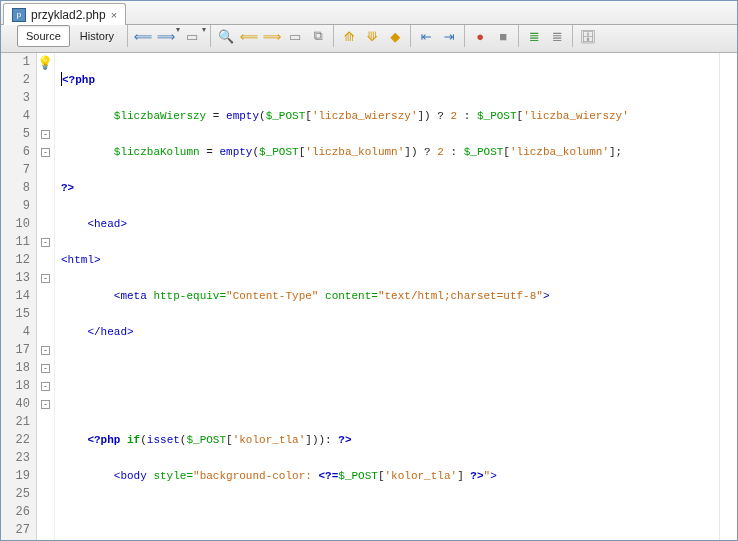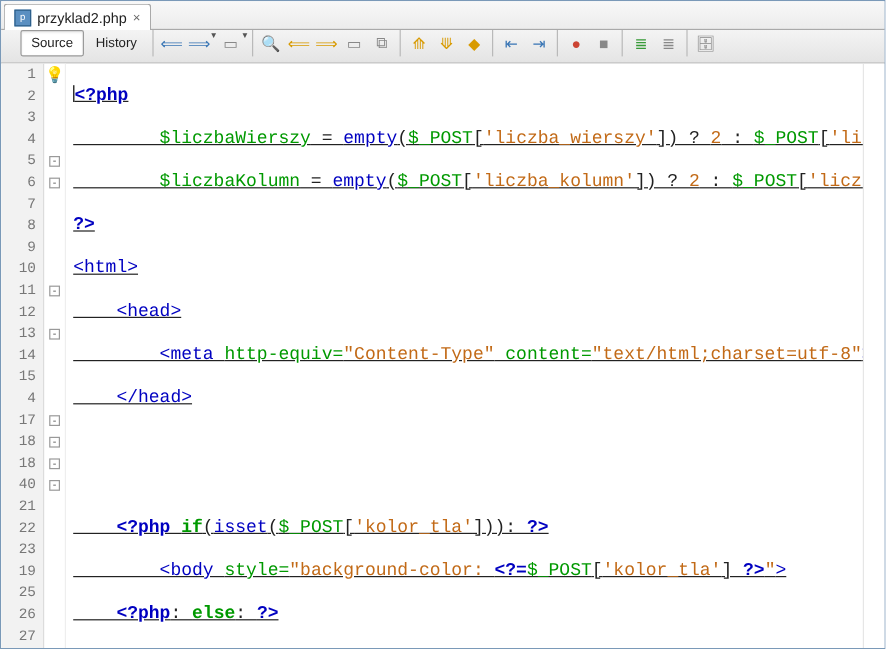--- a/index.html
+++ b/index.html
@@ -16,21 +16,21 @@
   .tbtn.tab-view.active { background:#fff; border:1px solid #9a9a9a; box-shadow:inset 0 1px 2px rgba(0,0,0,.1); }
   .sep { width:1px; height:22px; background:#b9b9b9; margin:0 3px; }
   .dd { font-size:8px; margin-left:-2px; color:#555; }
   .editor { flex:1; display:flex; overflow:hidden; background:#fff; }
   .gutter { width:36px; background:#f2f2f2; border-right:1px solid #d6d6d6; }
   .gutter .ln { height:18px; display:flex; align-items:center; justify-content:flex-end; padding-right:6px; color:#777; font-family: "Consolas","Courier New",monospace; font-size:12px; }
   .marks { width:18px; background:#fff; border-right:1px solid #eee; }
   .marks .mk { height:18px; display:flex; align-items:center; justify-content:center; font-size:10px; color:#888; }
   .bulb { color:#d9a400; font-size:13px; }
   .fold { width:9px; height:9px; border:1px solid #999; display:flex; align-items:center; justify-content:center; font-size:9px; line-height:1; color:#555; background:#fff;}
-  .code { flex:1; font-family:"Consolas","Courier New",monospace; font-size:15px; line-height:18px; white-space:pre; padding-left:6px; overflow:hidden; position:relative;text-decoration:underline; }
+  .code { flex:1; font-family:"Consolas","Courier New",monospace; font-size:11px; line-height:18px; white-space:pre; padding-left:6px; overflow:hidden; position:relative; }
   .cursor { display:inline-block; width:1px; height:14px; background:#000; vertical-align:middle; position:relative; top:-1px; }
   .cl { height:18px; }
   .k   { color:#0000c0; }                
   .gr  { color:#009900;margin-top:48px; }                
   .grb { color:#009900; font-weight:bold;}
   .str { color:#c26a17; }                
   .num { color:#c26a17; }
   .bl  { color:#0000c0; }
   .blb { color:#0000c0; font-weight:bold;}
   .rightstrip { width:18px; border-left:1px solid #e6e6e6; }
@@ -166,29 +166,28 @@
         <div class="mk"></div>
         <div class="mk"></div>
         <div class="mk"></div>
     </div>
 
     <div class="code">
 <div class="cl"><span class="cursor"></span><span class="blb">&lt;?php</span></div>
 <div class="cl"><span class="gr">        $liczbaWierszy</span><span> = </span><span class="k">empty</span><span>(</span><span class="gr">$_POST</span><span>[</span><span class="str">'liczba_wierszy'</span><span>]) ? </span><span class="num">2</span><span> : </span><span class="gr">$_POST</span><span>[</span><span class="str">'liczba_wierszy'</span></div>
 <div class="cl"><span class="gr">        $liczbaKolumn</span><span> = </span><span class="k">empty</span><span>(</span><span class="gr">$_POST</span><span>[</span><span class="str">'liczba_kolumn'</span><span>]) ? </span><span class="num">2</span><span> : </span><span class="gr">$_POST</span><span>[</span><span class="str">'liczba_kolumn'</span><span>];</span></div>
 <div class="cl"><span class="blb">?&gt;</span></div>
+<div class="cl"><span class="bl">    &lt;head&gt;</span></div>
 <div class="cl"><span class="bl">&lt;html&gt;</span></div>
-<div class="cl"><span class="bl">    &lt;head&gt;</span></div>
 <div class="cl"><span class="bl">        &lt;meta </span><span class="gr">http-equiv=</span><span class="str">"Content-Type"</span><span class="gr"> content=</span><span class="str">"text/html;charset=utf-8"</span><span class="bl">&gt;</span></div>
 <div class="cl"><span class="bl">    &lt;/head&gt;</span></div>
 <div class="cl"><span></span></div>
 <div class="cl"><span></span></div>
 <div class="cl"><span class="blb">    &lt;?php </span><span class="grb">if</span><span>(</span><span class="k">isset</span><span>(</span><span class="gr">$_POST</span><span>[</span><span class="str">'kolor_tla'</span><span>])): </span><span class="blb">?&gt;</span></div>
 <div class="cl"><span class="bl">        &lt;body </span><span class="gr">style=</span><span class="str">"</span><span class="str">background-color: </span><span class="blb">&lt;?=</span><span class="gr">$_POST</span><span>[</span><span class="str">'kolor_tla'</span><span>] </span><span class="blb">?&gt;</span><span class="str">"</span><span class="bl">&gt;</span></div>
-<div class="cl"><span class="blb">    &lt;?php</span><span>: </span><span class="grb">else</span><span>: </span><span class="blb">?&gt;</span></div>
 <div class="cl"></div>
 
 
 
 
 
 
 
 
 

